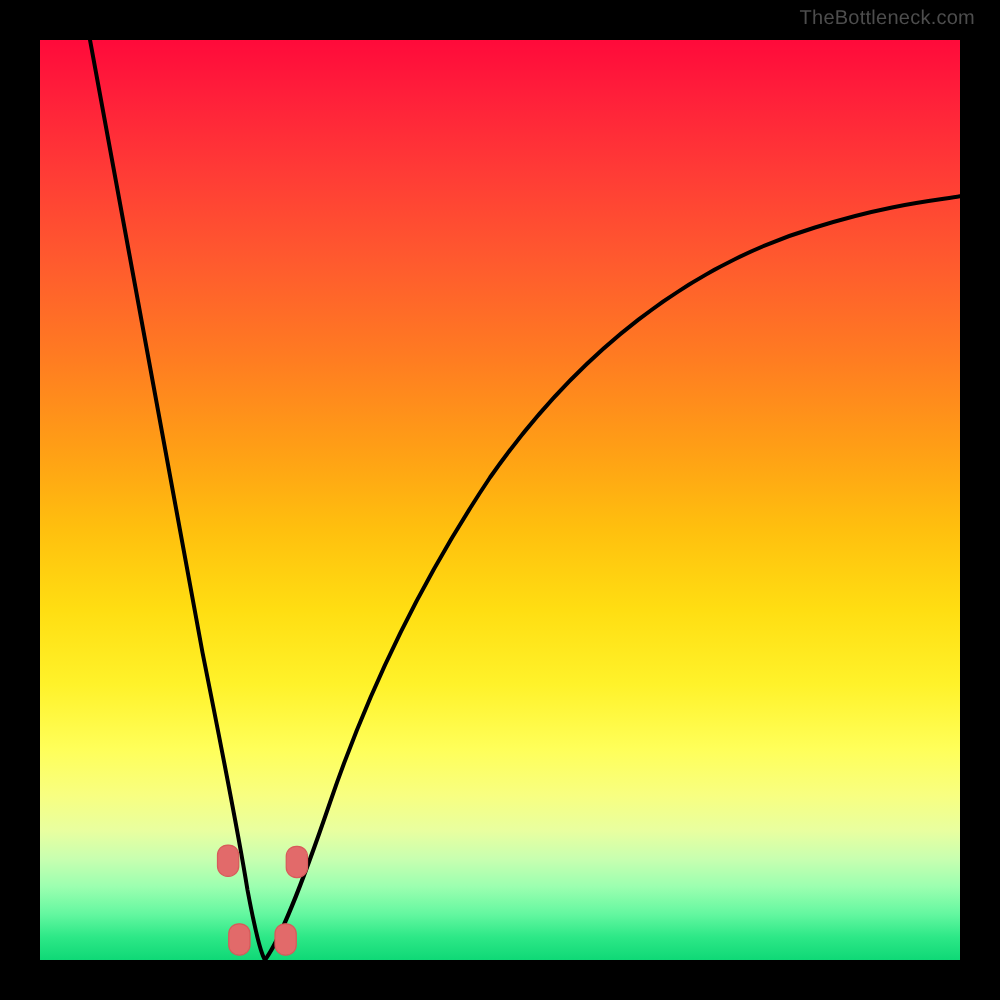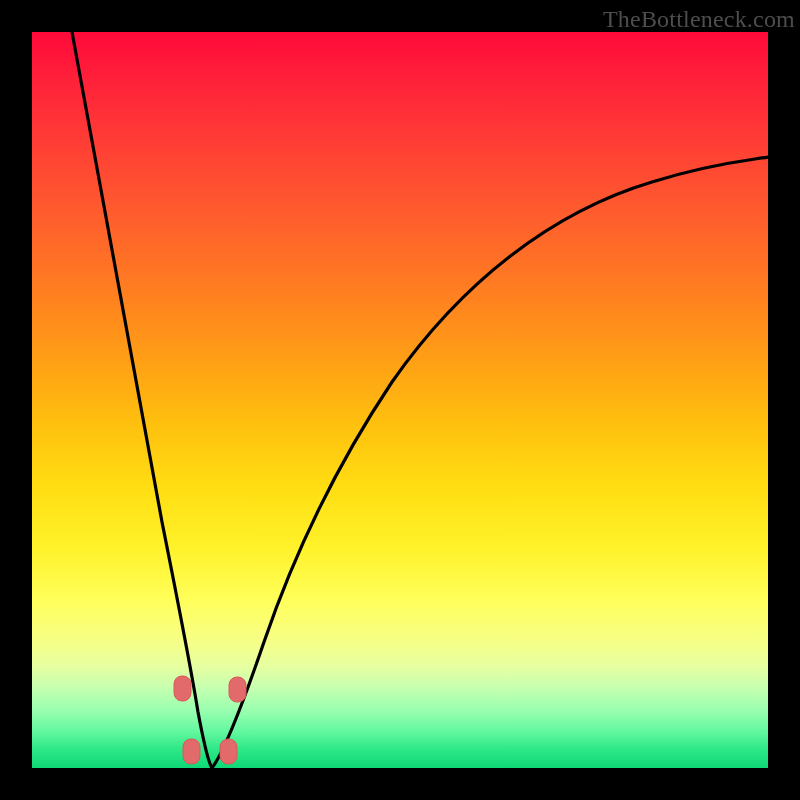--- a/index.html
+++ b/index.html
@@ -48,28 +48,27 @@
   }
   .curve-svg {
     position: absolute;
     left: 0;
     top: 0;
     width: 736px;
     height: 736px;
   }
   .watermark {
     position: absolute;
-    right: 5px;
+    right: 20px;
     top: 6px;
-    font-size: 24px;
+    font-size: 16px;
     font-weight: 500;
     color: #4d4d4d;
     letter-spacing: 0.2px;
     user-select: none;
-    font-family: Liberation Serif, serif;
   }
 </style>
 </head>
 <body>
 
 <div class="frame">
   <div class="plot-area">
     <svg class="curve-svg" viewBox="0 0 736 736" preserveAspectRatio="none">
       <g>
         <path d="M 40 0

